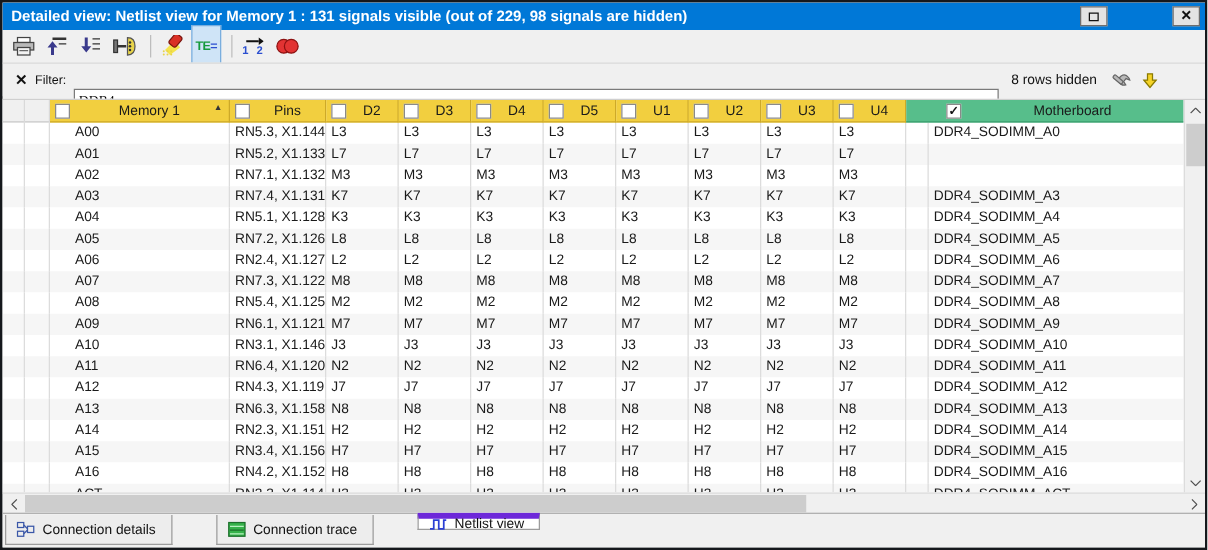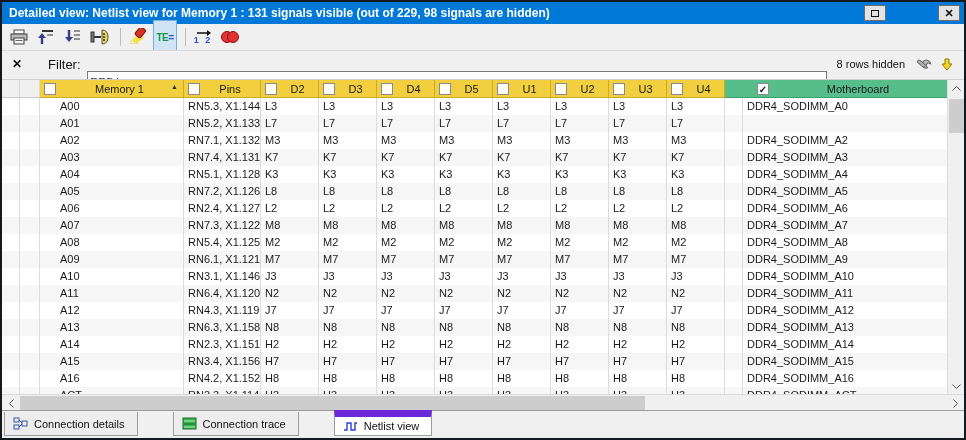--- a/index.html
+++ b/index.html
@@ -39,21 +39,21 @@
   .te-txt{ font-size:10px; font-weight:bold; color:#169a3c; letter-spacing:-0.5px;}
   .te-txt .eq{ color:#2b4fd0;}
   .num12{ display:flex; flex-direction:column; align-items:center; line-height:1;}
   .num12 .n{ font-size:9px; font-weight:bold; color:#2b4fd0; letter-spacing:2px;}
   
   .filterbar{
     height:27px; flex:none; display:flex; align-items:center;
     border-top:1px solid #d9d9d9; background:#f0f0f0; padding:0 6px;
   }
   .fx{ font-size:12px; font-weight:bold; color:#111; margin:0 6px 0 4px; cursor:default;}
-  .flabel{ font-size:13px; color:#111; margin-right:6px;margin-left:20px;}
+  .flabel{ font-size:10px; color:#111; margin-right:6px;}
   .finput{
     flex:none; width:740px; height:19px;
     border:1px solid #7a7a7a; background:#fff;
     font-family:Liberation Serif, serif; font-size:11px; padding:0 3px; outline:none;margin-top:33px;
   }
   .fstatus{ font-size:11px; color:#111; margin-left:10px; white-space:nowrap;}
   .ficon{ margin-left:9px; display:flex; align-items:center;}
   
   .tablewrap{ margin-top:2px; height:315px; flex:none; display:flex; background:#fff; border-top:1px solid #cfcfcf;}
   .tablemain{ flex:1; display:flex; flex-direction:column; overflow:hidden;}
@@ -105,21 +105,21 @@
     height:28px; flex:none; background:#f0f0f0;
     border-top:1px solid #9c9c9c;
     display:flex; align-items:flex-start; padding-left:2px;gap:35px;
   }
   .tab{
     height:24px; margin-top:1px; padding:0 12px 0 8px;
     display:flex; align-items:center; gap:6px;
     background:#ededed; border:1px solid #9c9c9c; border-top:none;
     font-size:11px; color:#111; white-space:nowrap;
   }
-  .tab.active{ background:#fff; height:26px; margin-top:-1px; border-top:7px solid #6d28d9;}
+  .tab.active{ background:#fff; height:14px; margin-top:-1px; border-top:5px solid #6d28d9;}
   .tabicon{ display:flex; align-items:center;}
 </style>
 </head>
 <body>
 
 <div class="window">
 
   <div class="titlebar">
     <div class="title">Detailed view: Netlist view for Memory 1 : 131 signals visible (out of 229, 98 signals are hidden)</div>
     <div class="wbtn">
@@ -308,21 +308,20 @@
             <div class="tcell c-pins">RN7.1, X1.132</div>
             <div class="tcell c-d2">M3</div>
             <div class="tcell c-d3">M3</div>
             <div class="tcell c-d4">M3</div>
             <div class="tcell c-d5">M3</div>
             <div class="tcell c-u1">M3</div>
             <div class="tcell c-u2">M3</div>
             <div class="tcell c-u3">M3</div>
             <div class="tcell c-u4">M3</div>
             <div class="tcell c-spacer"></div>
-            <div class="tcell c-motherboard">DDR4_SODIMM_A2</div>
           </div>
           <div class="trow">
             <div class="tcell c-g1"></div>
             <div class="tcell c-g2"></div>
             <div class="tcell c-memory1">A03</div>
             <div class="tcell c-pins">RN7.4, X1.131</div>
             <div class="tcell c-d2">K7</div>
             <div class="tcell c-d3">K7</div>
             <div class="tcell c-d4">K7</div>
             <div class="tcell c-d5">K7</div>

